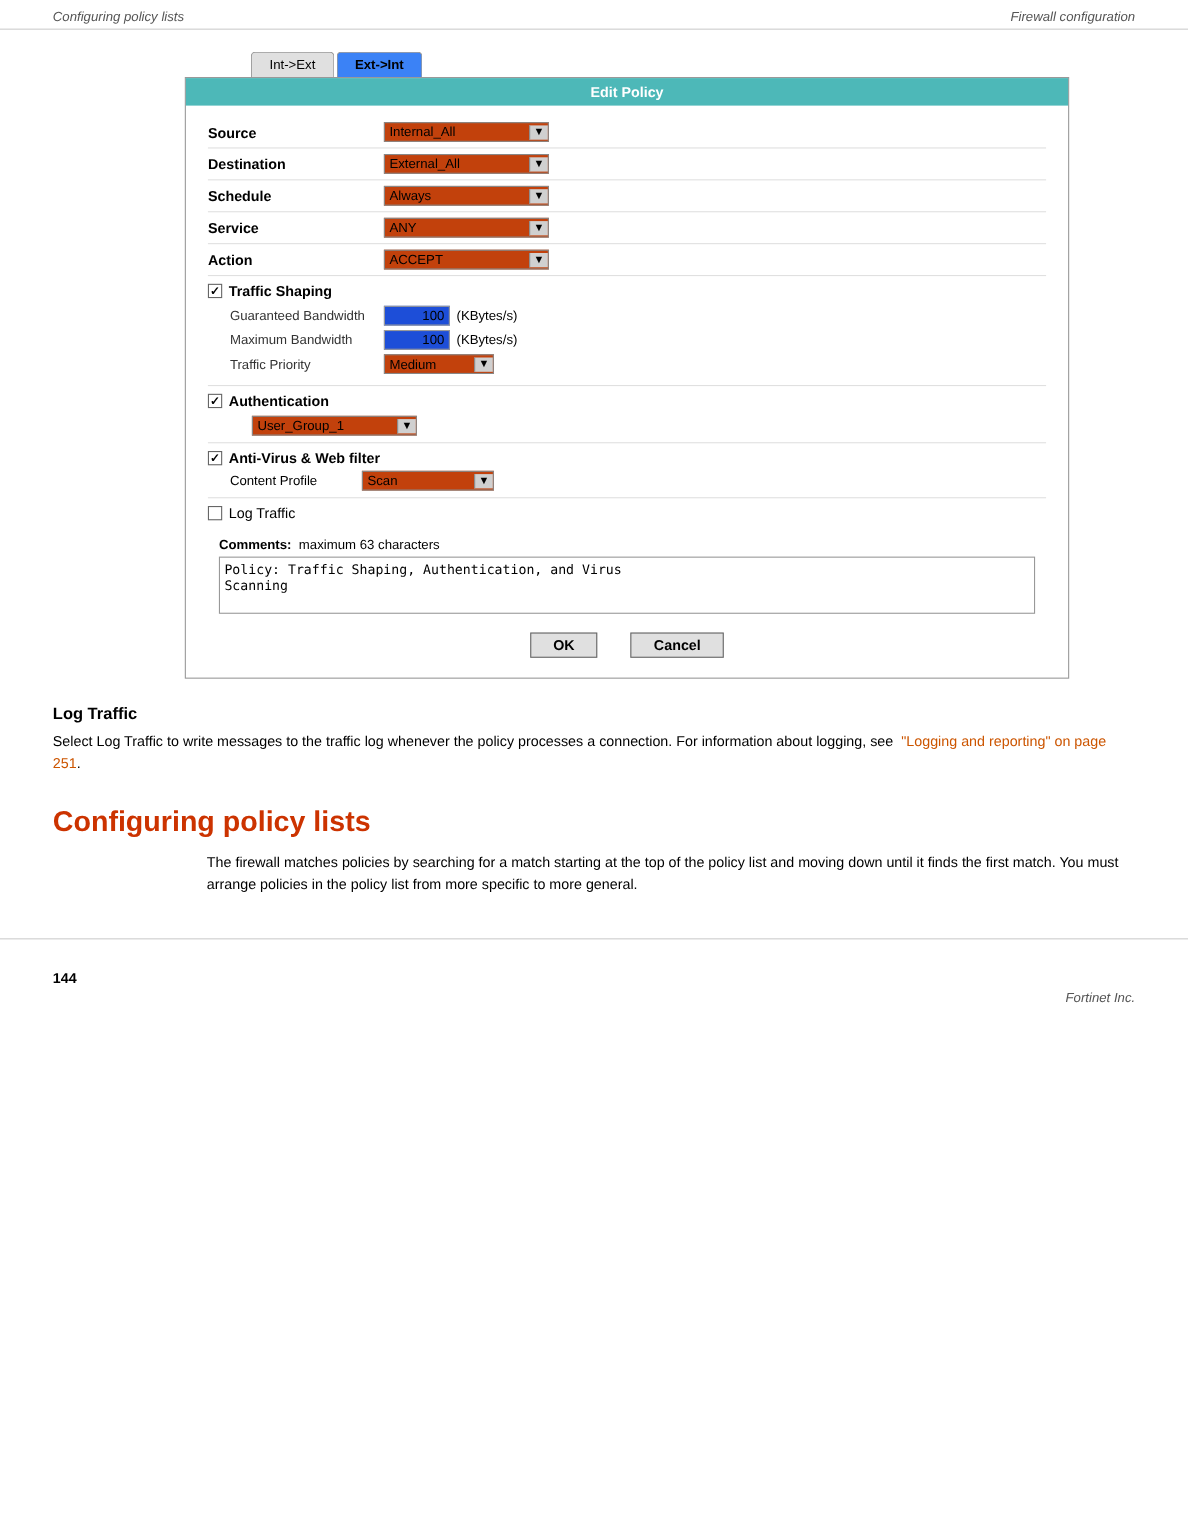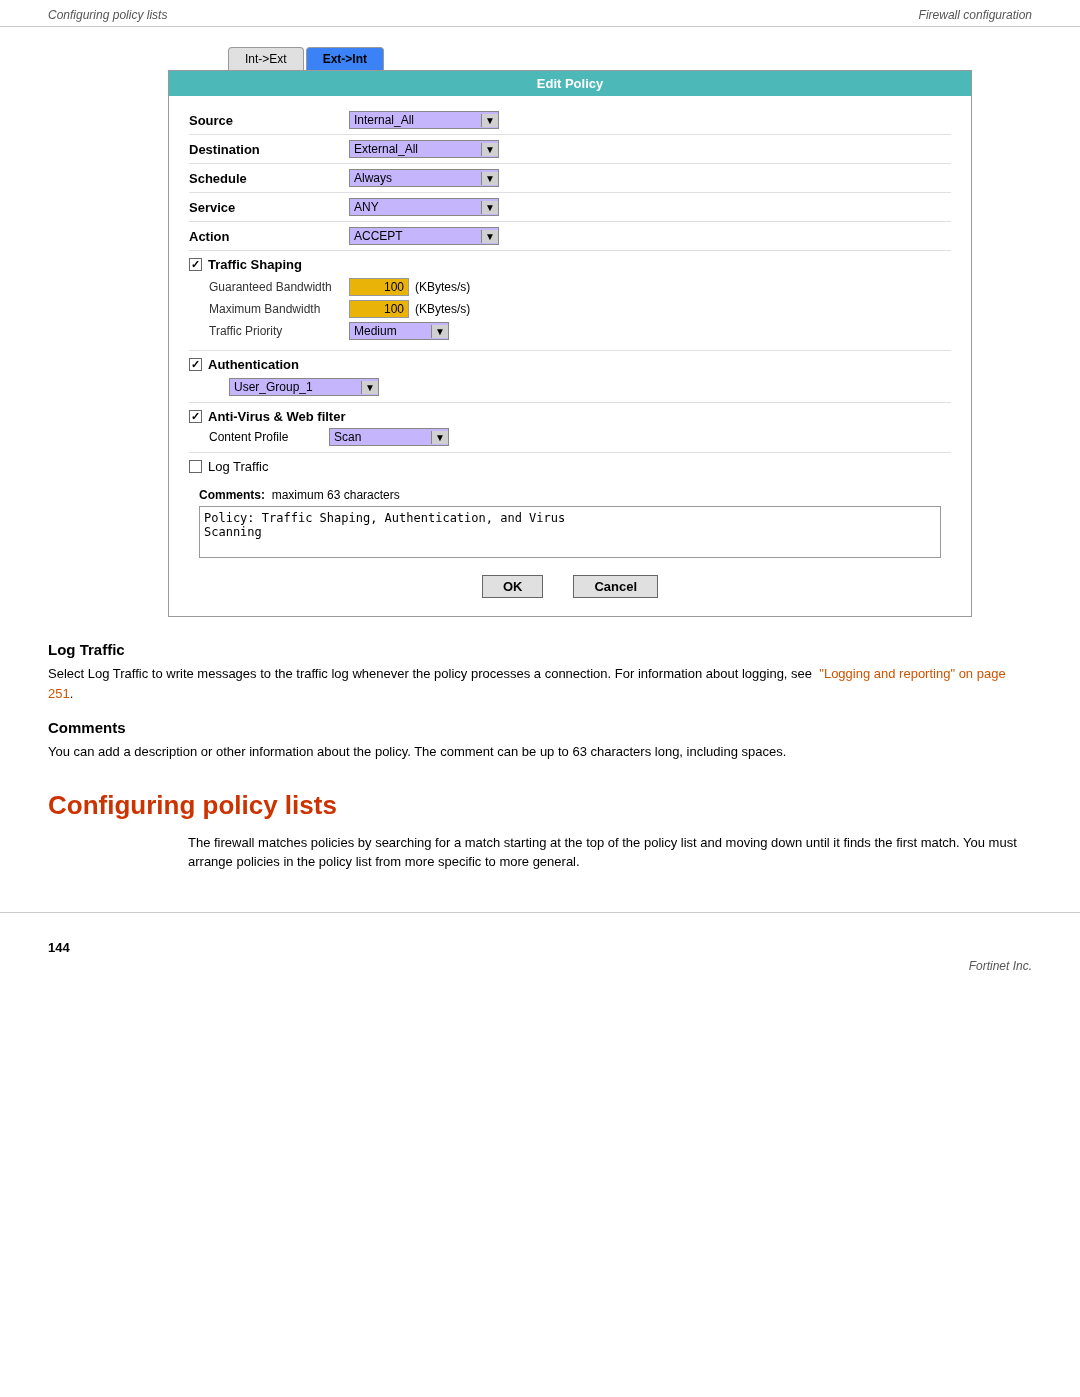--- a/index.html
+++ b/index.html
@@ -138,21 +138,21 @@
       align-items: center;
       margin-bottom: 4px;
     }
     .shaping-row-label {
       width: 140px;
       font-size: 12px;
       color: #333;
     }
     .shaping-input {
       border: 1px solid #999;
-      background: #eab308;
+      background: #1d4ed8;
       padding: 1px 4px;
       font-size: 12px;
       width: 60px;
       text-align: right;
     }
     .shaping-unit {
       margin-left: 6px;
       font-size: 12px;
     }
 
@@ -281,21 +281,21 @@
       font-style: italic;
       font-size: 12px;
       color: #555;
       margin-top: 36px;
     }
 
     .select-container {
       display: inline-flex;
       align-items: center;
       border: 1px solid #888;
-      background: #c4b5fd;
+      background: #c2410c;
       min-width: 150px;
     }
     .select-text {
       flex: 1;
       padding: 1px 4px;
       font-size: 12px;
     }
     .select-btn {
       border-left: 1px solid #888;
       background: #d0d0d0;
@@ -480,24 +480,20 @@
   </div>
 
   <div style="margin-top: 24px;">
     <div class="subsection-heading">Log Traffic</div>
     <p class="body-text">
       <span>Select Log Traffic to write messages to the traffic log whenever the policy processes a connection. For information about logging, see</span>
       &nbsp;<a href="#">"Logging and reporting" on page 251</a><span>.</span>
     </p>
   </div>
 
-  <div>
-    <div class="subsection-heading">Comments</div>
-    <p class="body-text">You can add a description or other information about the policy. The comment can be up to 63 characters long, including spaces.</p>
-  </div>
 
   <div>
     <div class="big-section-title">Configuring policy lists</div>
     <div style="margin-left: 140px;">
       <p class="body-text">The firewall matches policies by searching for a match starting at the top of the policy list and moving down until it finds the first match. You must arrange policies in the policy list from more specific to more general.</p>
     </div>
   </div>
 
 </div>
 

